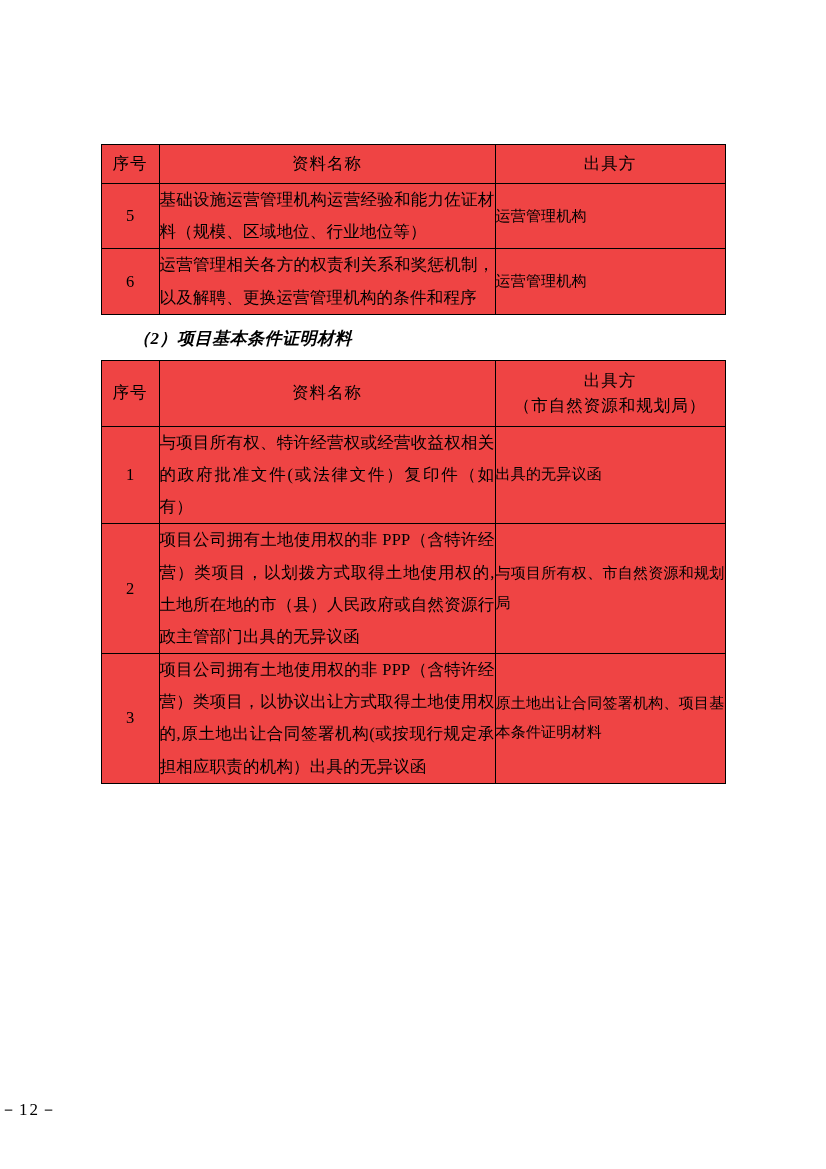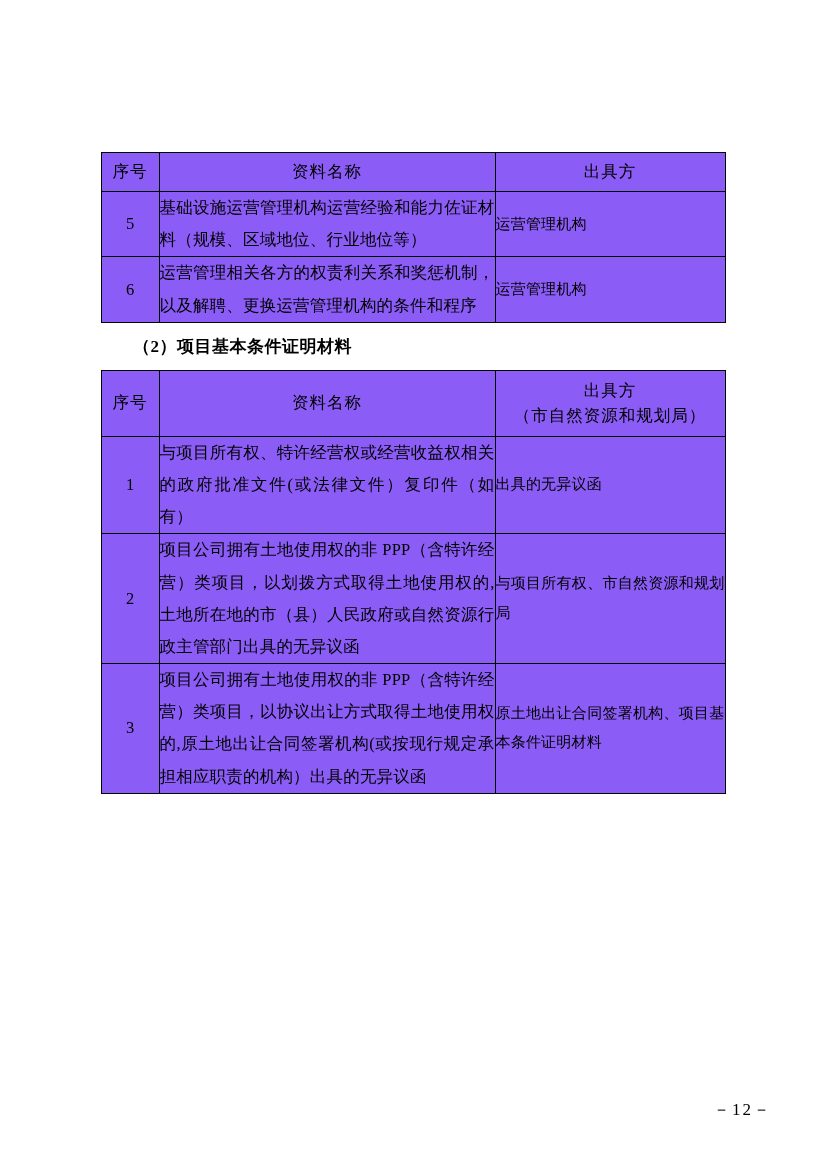--- a/index.html
+++ b/index.html
@@ -22,22 +22,22 @@
     width: 826px;
     height: 1169px;
     box-sizing: border-box;
     padding: 0;
   }
 
   table.doc-table {
     border-collapse: collapse;
     table-layout: fixed;
     width: 624px;
-    margin: 12px auto;
-    background: #8b5cf6;
+    margin: 4px auto;
+    background: #ef4444;
   }
   table.doc-table td,
   table.doc-table th {
     border: 1px solid #000;
     padding: 0;
     vertical-align: middle;
     font-weight: normal;
   }
 
   
@@ -86,31 +86,32 @@
 
   .section-title {
     width: 624px;
     margin: 12px auto 10px auto;
     font-size: 17px;
     font-family: "Liberation Serif", "DejaVu Serif", serif;
     font-weight: bold;
     letter-spacing: 0.5px;
     padding-left: 32px;
     box-sizing: border-box;
+    font-style: italic;
   }
 
   .table1-wrap { padding-top: 140px; }
   .table2-wrap { padding-top: 0px; }
 
   .page-number {
     position: absolute;
     bottom: 48px;
     left: 0;
     width: 772px;
-    text-align: right;
+    text-align: left;
     font-size: 17px;
     letter-spacing: 2px;
   }
 </style>
 </head>
 <body>
 
 <div class="page">
 
   <div class="table1-wrap">

